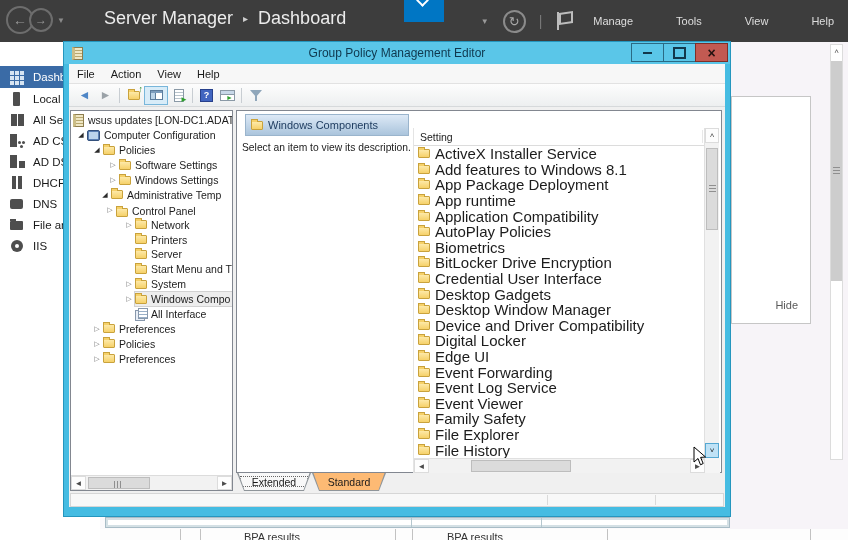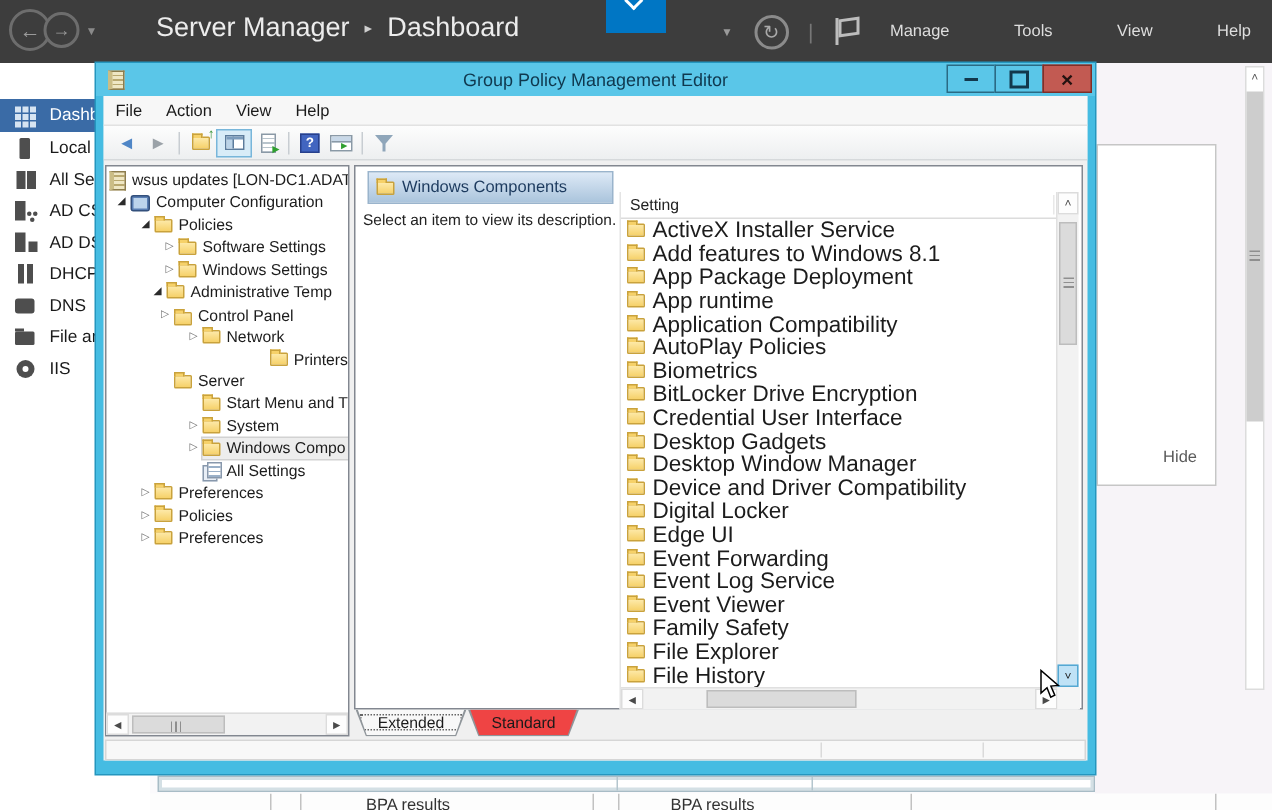--- a/index.html
+++ b/index.html
@@ -136,21 +136,21 @@
 #hscroll{position:absolute;left:0;top:330px;width:291px;height:15px;background:#f2f2f2;border-top:1px solid #e0e0e0;display:flex}
 #hscroll .track{position:relative;flex:1}
 #hscroll .thumb{position:absolute;left:42px;top:1px;width:100px;height:12px;background:#dbdbdb;border:1px solid #bdbdbd}
 #hscroll .sb-btn.right{margin-left:auto}
 #sb-corner{position:absolute;left:291px;top:330px;width:15px;height:15px;background:#f5f5f5}
 
 
 #tabs{position:absolute;left:168px;top:409px;height:18px;display:flex}
 .tab{position:relative;height:18px;margin-right:1px}
 .tab .shape{position:absolute;inset:0;clip-path:polygon(0 0,100% 0,calc(100% - 7px) 100%,7px 100%);background:#8f959a}
-.tab .face{position:absolute;left:0;right:0;top:0;bottom:1px;clip-path:polygon(1.5px 0,calc(100% - 1.5px) 0,calc(100% - 7.5px) 100%,7.5px 100%);background:#ef4444;display:flex;align-items:center;justify-content:center;font-size:10.5px;color:#1a1a1a}
+.tab .face{position:absolute;left:0;right:0;top:0;bottom:1px;clip-path:polygon(1.5px 0,calc(100% - 1.5px) 0,calc(100% - 7.5px) 100%,7.5px 100%);background:#fdba74;display:flex;align-items:center;justify-content:center;font-size:10.5px;color:#1a1a1a}
 .tab.selected .face{background:#f8f8f8;outline:1px dotted #666;outline-offset:-4px}
 #statusbar{position:absolute;left:1px;top:429px;width:654px;height:14px;background:#f8f8f8;border:1px solid #d6d6d6}
 .st-div{position:absolute;top:1px;bottom:1px;width:1px;background:#dadada}
 
 
 .fol{width:12px;height:9px;background:linear-gradient(#fde9a8,#f6d169);border:1px solid #c9a23c;border-radius:1px;position:relative;flex:none}
 .fol::before{content:"";position:absolute;left:-1px;top:-3px;width:5px;height:2px;background:#f6d169;border:1px solid #c9a23c;border-bottom:none}
 .ic-scroll{width:11px;height:13px;background:#efe7c4;background-image:repeating-linear-gradient(180deg,transparent 0 2px,#b9a86f 2px 3px);border:1px solid #8d7d4e;border-left:3px solid #cbbd86;flex:none}
 .ic-computer{width:13px;height:11px;border:1px solid #33507c;background:#5a7fb4;border-radius:2px;position:relative;flex:none}
 .ic-computer::after{content:"";position:absolute;inset:1px;background:#bcd4ec}
@@ -354,26 +354,26 @@
             <div class="tree-row" style="padding-left: 33px; align-items: flex-end;">
               <span class="tw">▷</span>
               <span class="fol tree-ic"></span>
               <span class="tree-label">Control Panel</span>
             </div>
             <div class="tree-row" style="padding-left: 52px;">
               <span class="tw">▷</span>
               <span class="fol tree-ic"></span>
               <span class="tree-label">Network</span>
             </div>
-            <div class="tree-row" style="padding-left: 52px; justify-content: flex-end;">
+            <div class="tree-row" style="padding-left: 52px;">
               <span class="tw"></span>
               <span class="fol tree-ic"></span>
               <span class="tree-label">Printers</span>
             </div>
-            <div class="tree-row" style="padding-left: 33px;">
+            <div class="tree-row" style="padding-left: 52px;">
               <span class="tw"></span>
               <span class="fol tree-ic"></span>
               <span class="tree-label">Server</span>
             </div>
             <div class="tree-row" style="padding-left: 52px;">
               <span class="tw"></span>
               <span class="fol tree-ic"></span>
               <span class="tree-label">Start Menu and T</span>
             </div>
             <div class="tree-row" style="padding-left: 52px;">
@@ -384,21 +384,21 @@
             <div class="tree-row" style="padding-left: 52px;">
               <span class="tw">▷</span>
               <span class="tree-sel">
                 <span class="fol tree-ic"></span>
                 <span class="tree-label">Windows Compo</span>
               </span>
             </div>
             <div class="tree-row" style="padding-left: 52px;">
               <span class="tw"></span>
               <span class="ic-allset tree-ic"></span>
-              <span class="tree-label">All Settings</span>
+              <span class="tree-label">All Interface</span>
             </div>
             <div class="tree-row" style="padding-left: 20px;">
               <span class="tw">▷</span>
               <span class="fol tree-ic"></span>
               <span class="tree-label">Preferences</span>
             </div>
             <div class="tree-row" style="padding-left: 20px;">
               <span class="tw">▷</span>
               <span class="fol tree-ic"></span>
               <span class="tree-label">Policies</span>

